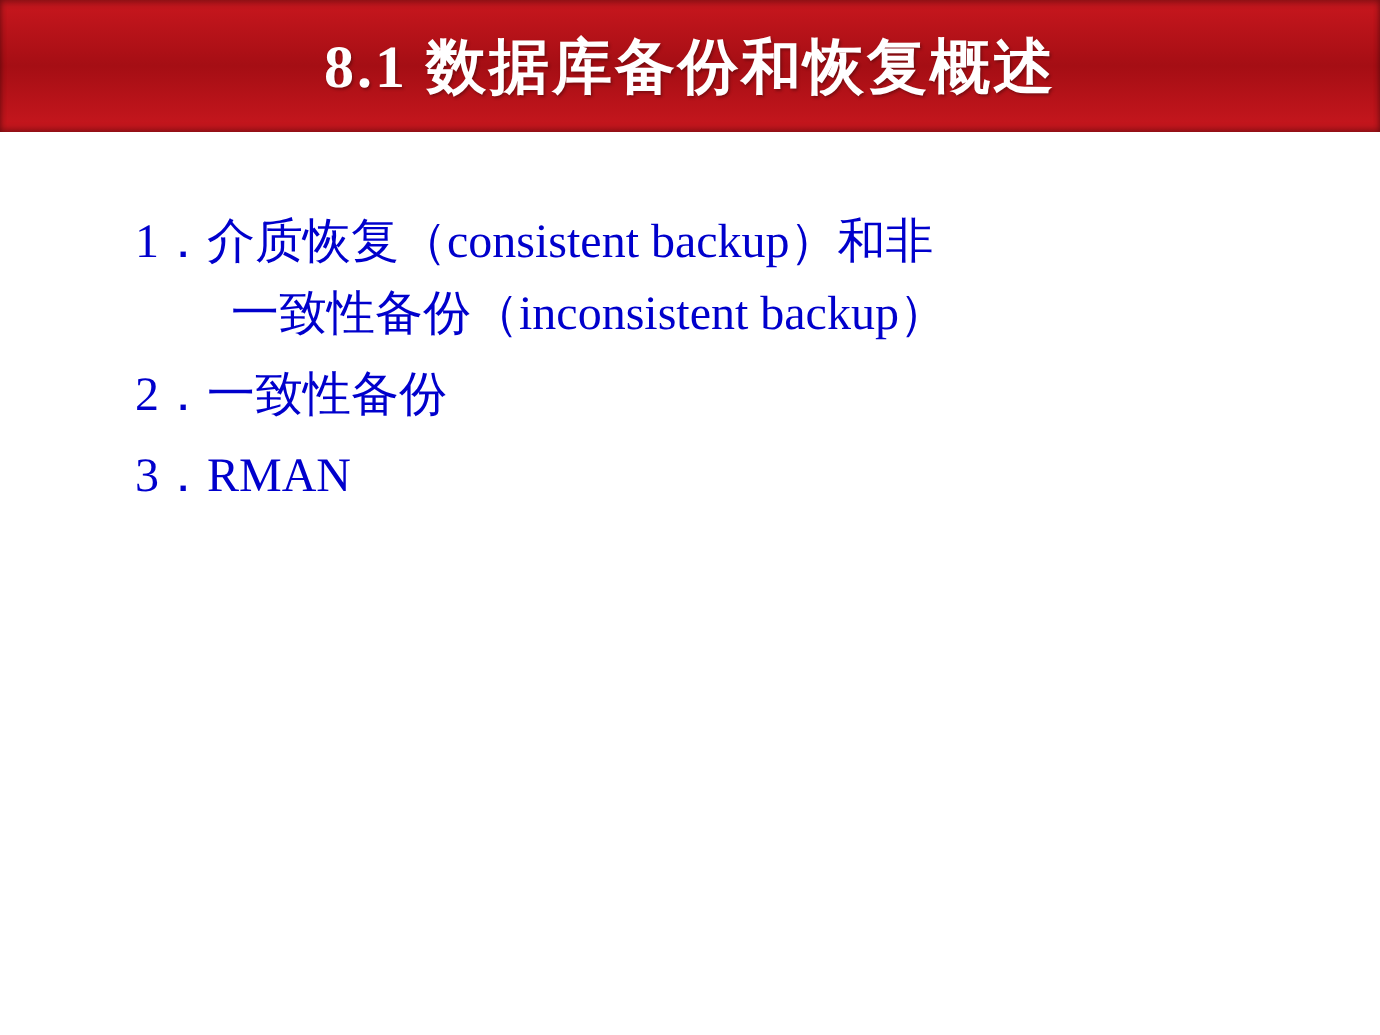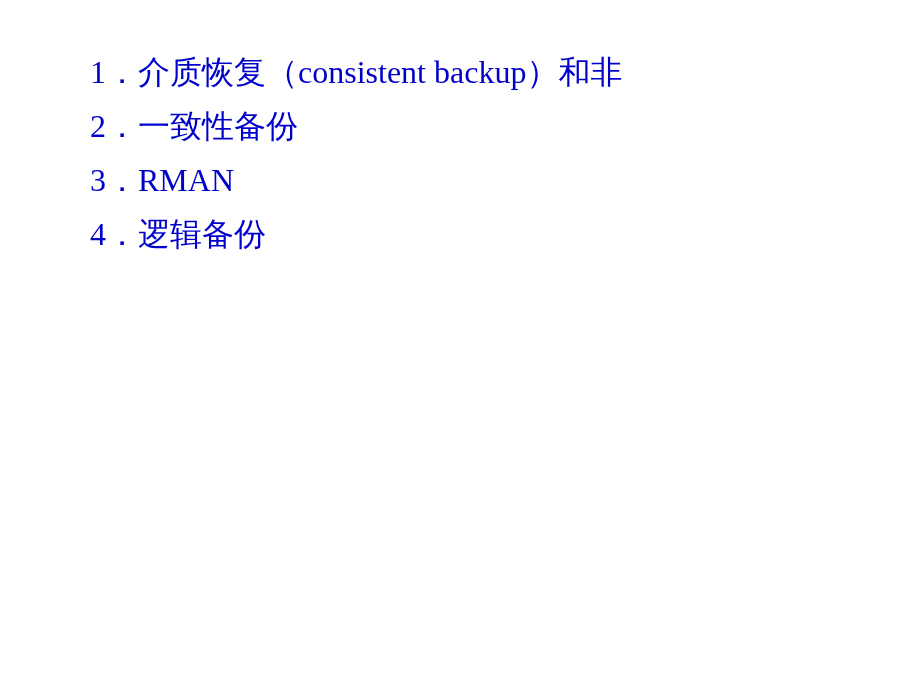--- a/index.html
+++ b/index.html
@@ -67,30 +67,31 @@
     
     .item-continuation {
       display: block;
       padding-left: 64px;
     }
   </style>
 </head>
 <body>
 
 <div class="slide">
+  <div class="header">
+    <h1 class="title">8.1 数据库备份和恢复概述</h1>
+  </div>
 
   <div class="content">
     <ul class="list">
       <li class="list-item">
         <span class="item-number">1．</span><span class="item-text">介质恢复（consistent backup）和非</span>
+        <span class="item-continuation">一致性备份（inconsistent  backup）</span>
       </li>
       <li class="list-item">
         <span class="item-number">2．</span><span class="item-text">一致性备份</span>
       </li>
       <li class="list-item">
         <span class="item-number">3．</span><span class="item-text">RMAN</span>
       </li>
-      <li class="list-item">
-        <span class="item-number">4．</span><span class="item-text">逻辑备份</span>
-      </li>
     </ul>
   </div>
 </div>
 
 </body></html>

